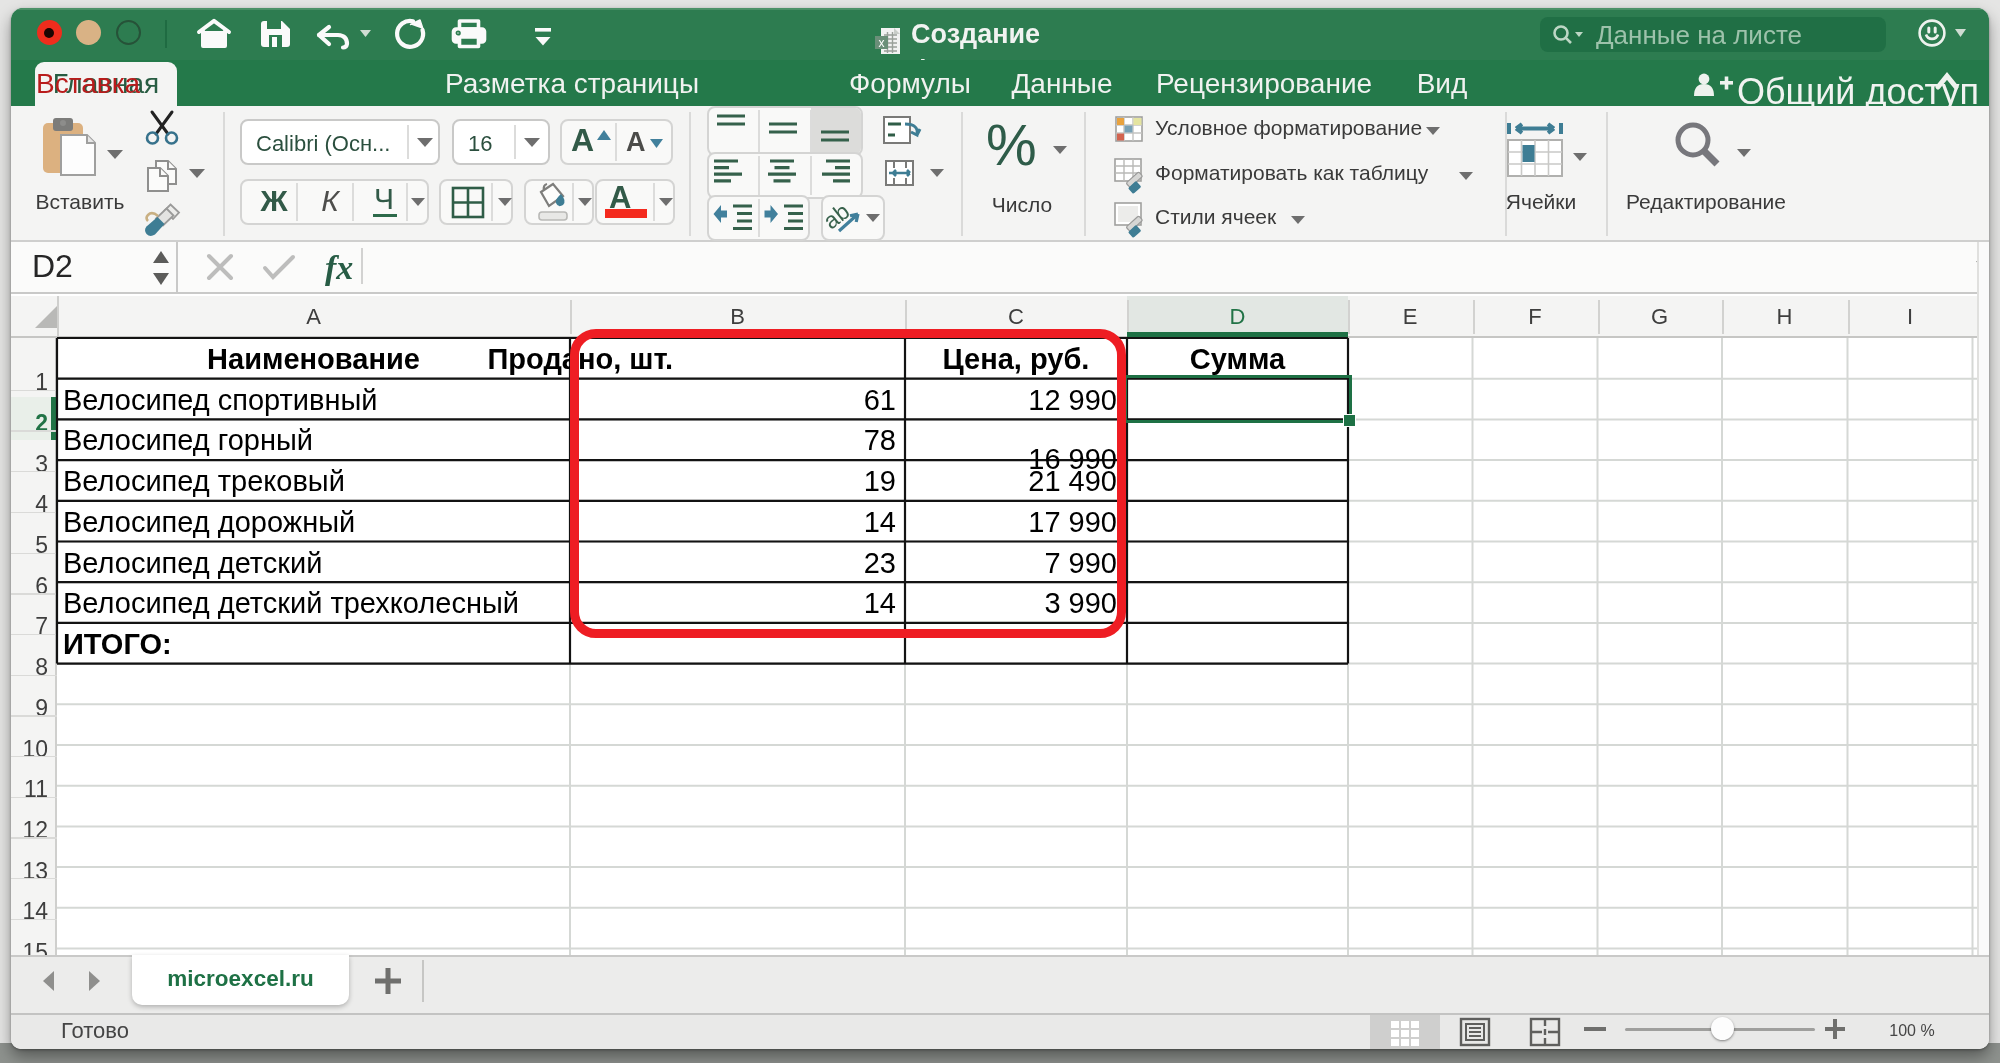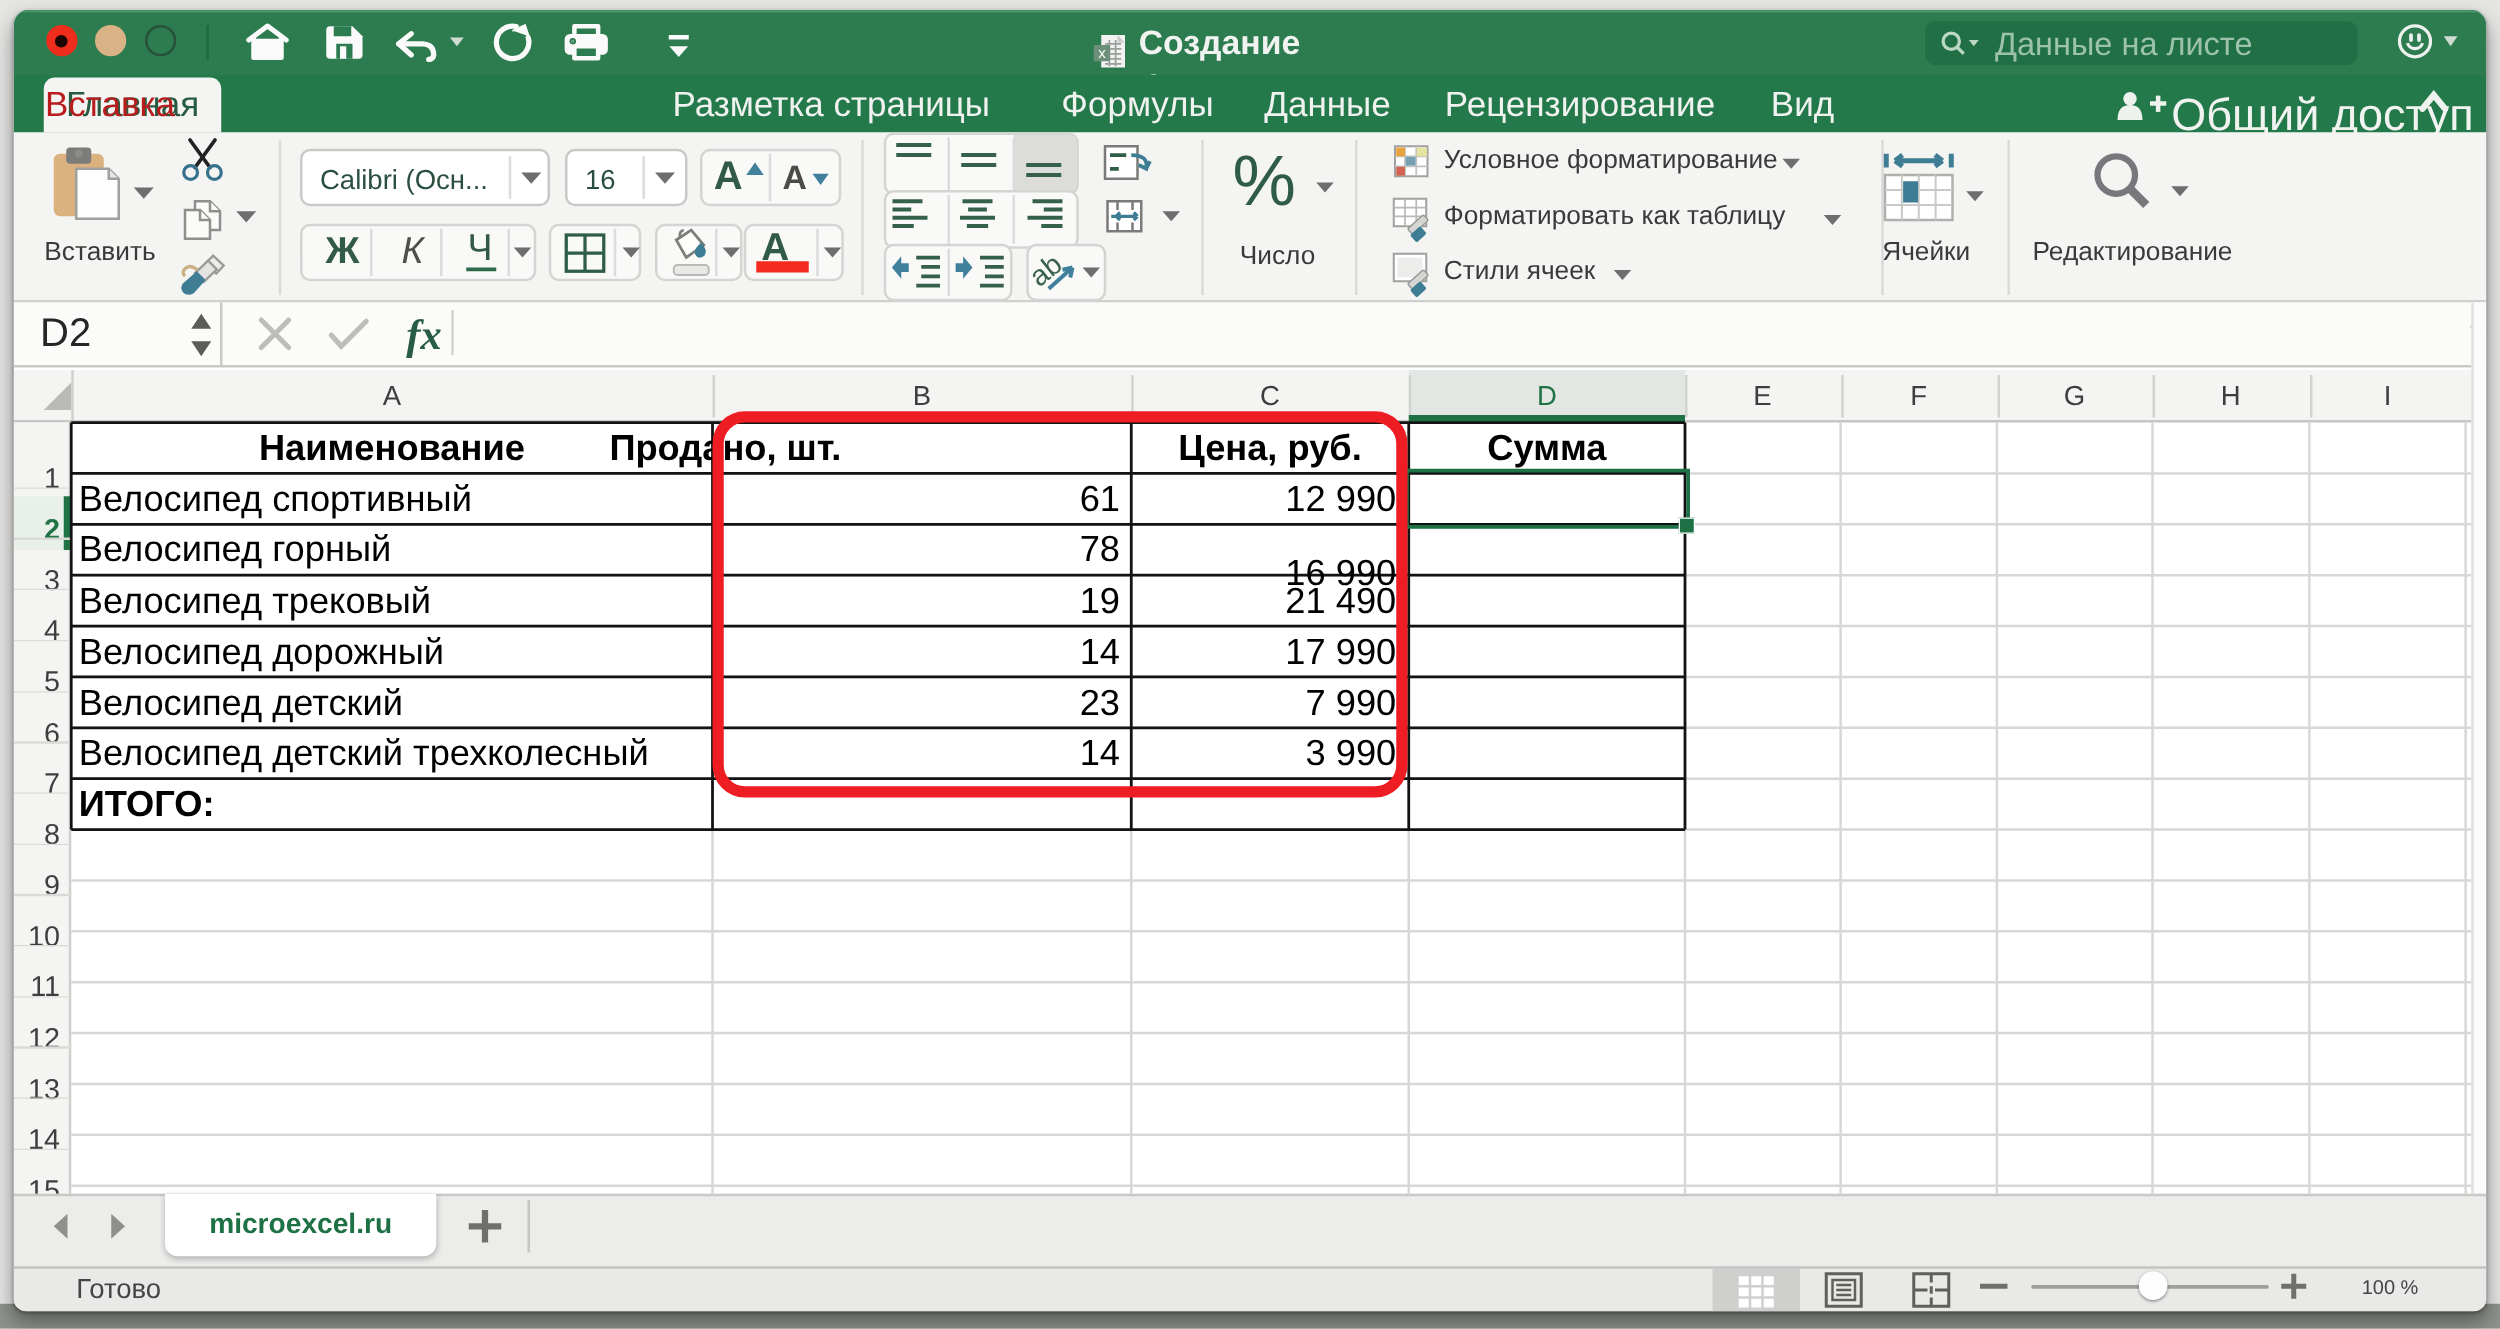--- a/index.html
+++ b/index.html
@@ -81,21 +81,21 @@
 <g fill="#eef2ee">
         <rect x="9.3" y="7.5" width="3" height="7" rx="1.5"></rect>
         <rect x="15.7" y="7.5" width="3" height="7" rx="1.5"></rect>
 <path d="M37 10 l11 0 l-5.5 8 z" fill="#cfdcd2"></path>
       </g>
 </svg>
 <div class="abs" style="left:0;top:52px;width:1978px;height:46px;background:#24794a;"></div>
 <div class="abs" style="left:24px;top:54px;width:142px;height:44px;background:#f4f4f3;border-radius:9px 9px 0 0;"></div>
 <div class="abs" style="left:-125px;top:60px;width:440px;text-align:center;font-size:28px;color:#275c42;">Главная</div>
 <div class="abs" style="left:25px;top:60px;width:440px;text-align:left;font-size:28px;color:#b91c1c;">Вставка</div>
-<div class="abs" style="left:434px;top:60px;width:440px;text-align:center;font-size:28px;color:#f0f2f0;">Разметка страницы</div>
+<div class="abs" style="left:434px;top:60px;width:440px;font-size:28px;color:#f0f2f0;">Разметка страницы</div>
 <div class="abs" style="left:679px;top:60px;width:440px;text-align:center;font-size:28px;color:#f0f2f0;">Формулы</div>
 <div class="abs" style="left:831px;top:60px;width:440px;text-align:center;font-size:28px;color:#f0f2f0;">Данные</div>
 <div class="abs" style="left:1033px;top:60px;width:440px;text-align:center;font-size:28px;color:#f0f2f0;">Рецензирование</div>
 <div class="abs" style="left:1211px;top:60px;width:440px;text-align:center;font-size:28px;color:#f0f2f0;">Вид</div>
 <svg class="abs" style="left:1680px;top:62px;" width="46" height="30" viewBox="0 0 46 30">
 <g fill="#eef2ee">
         <circle cx="13" cy="9" r="5.4"></circle>
         <path d="M3 26 q0 -12 10 -12 q10 0 10 12 z"></path>
 <rect x="29" y="11" width="13" height="3.6"></rect>
         <rect x="33.7" y="6.5" width="3.6" height="13"></rect>

